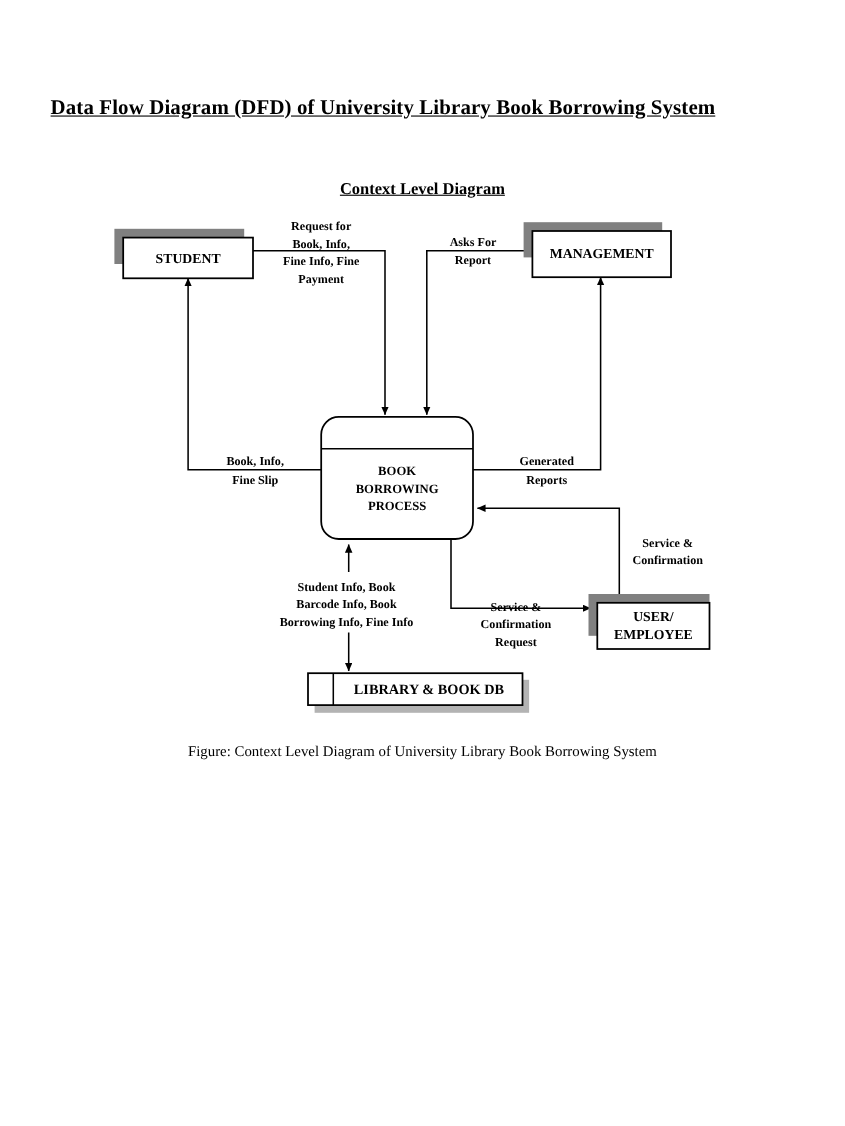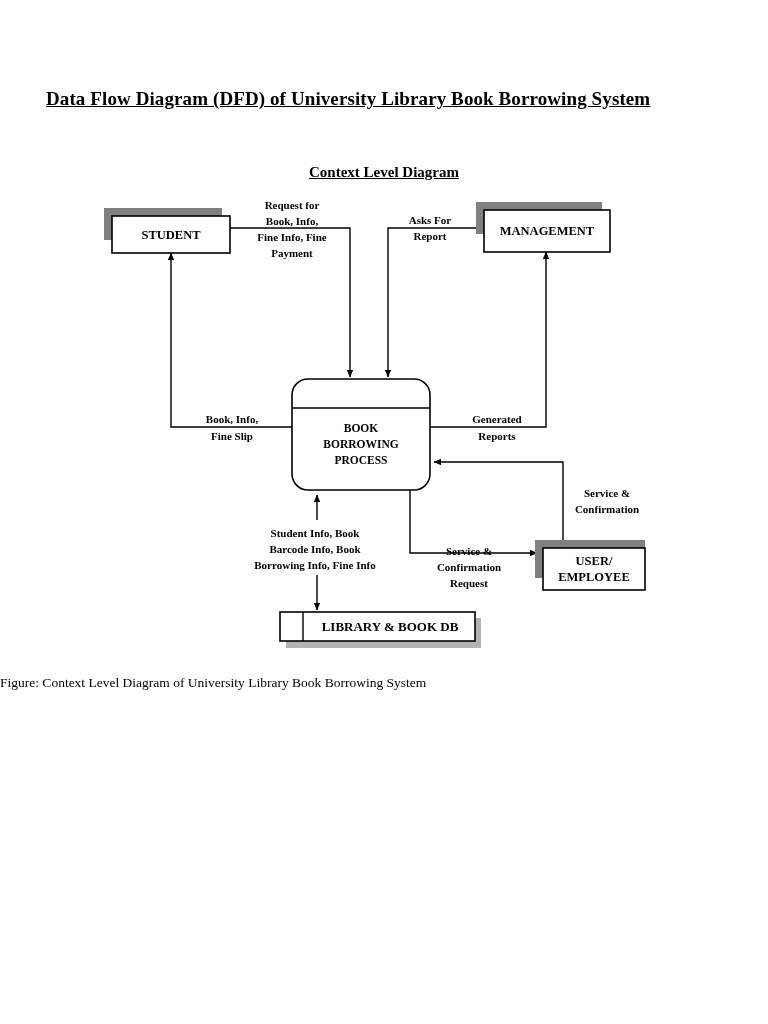--- a/index.html
+++ b/index.html
@@ -41,21 +41,21 @@
     font-size: 15px;
     font-weight: bold;
     text-decoration: underline;
     margin-top: 16px;
   }
   .figure-caption {
     position: absolute;
     left: 0;
     top: 675px;
     width: 768px;
-    text-align: left;
+    text-align: center;
     font-size: 13.5px;
     font-weight: normal;
   }
   .diagram {
     position: absolute;
     left: 0;
     top: 170px;
     width: 768px;
     height: 500px;
   }

